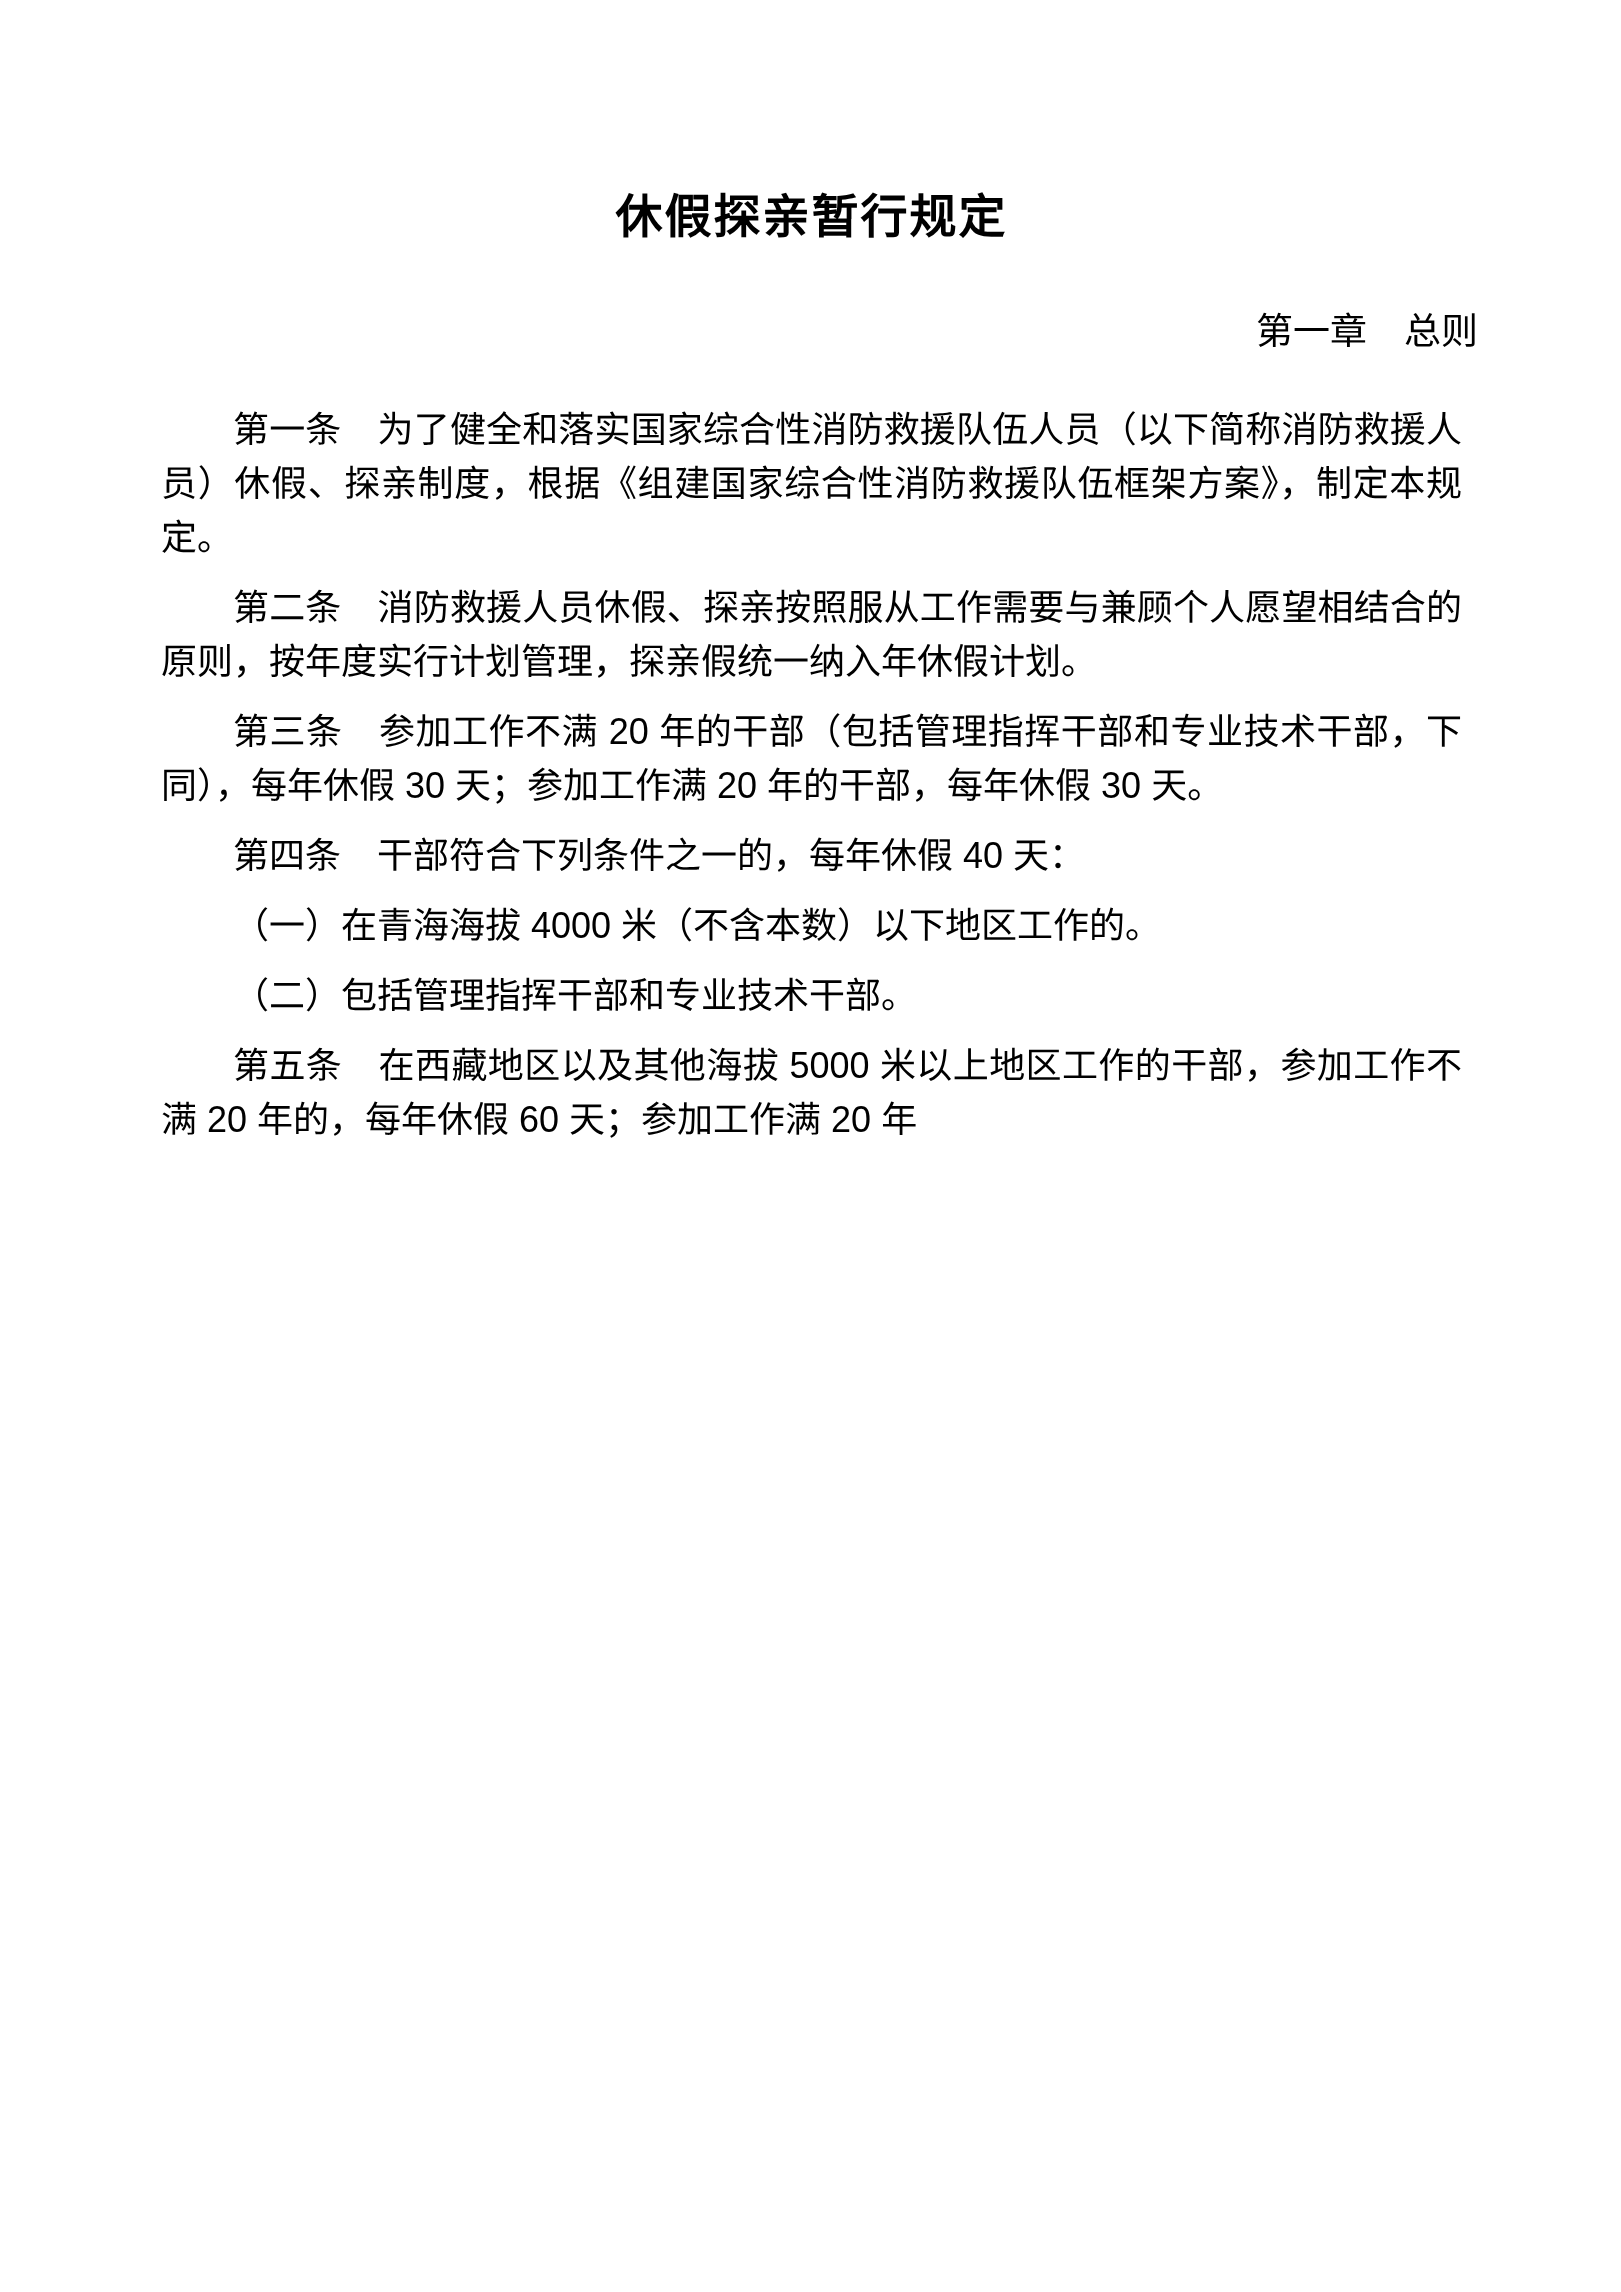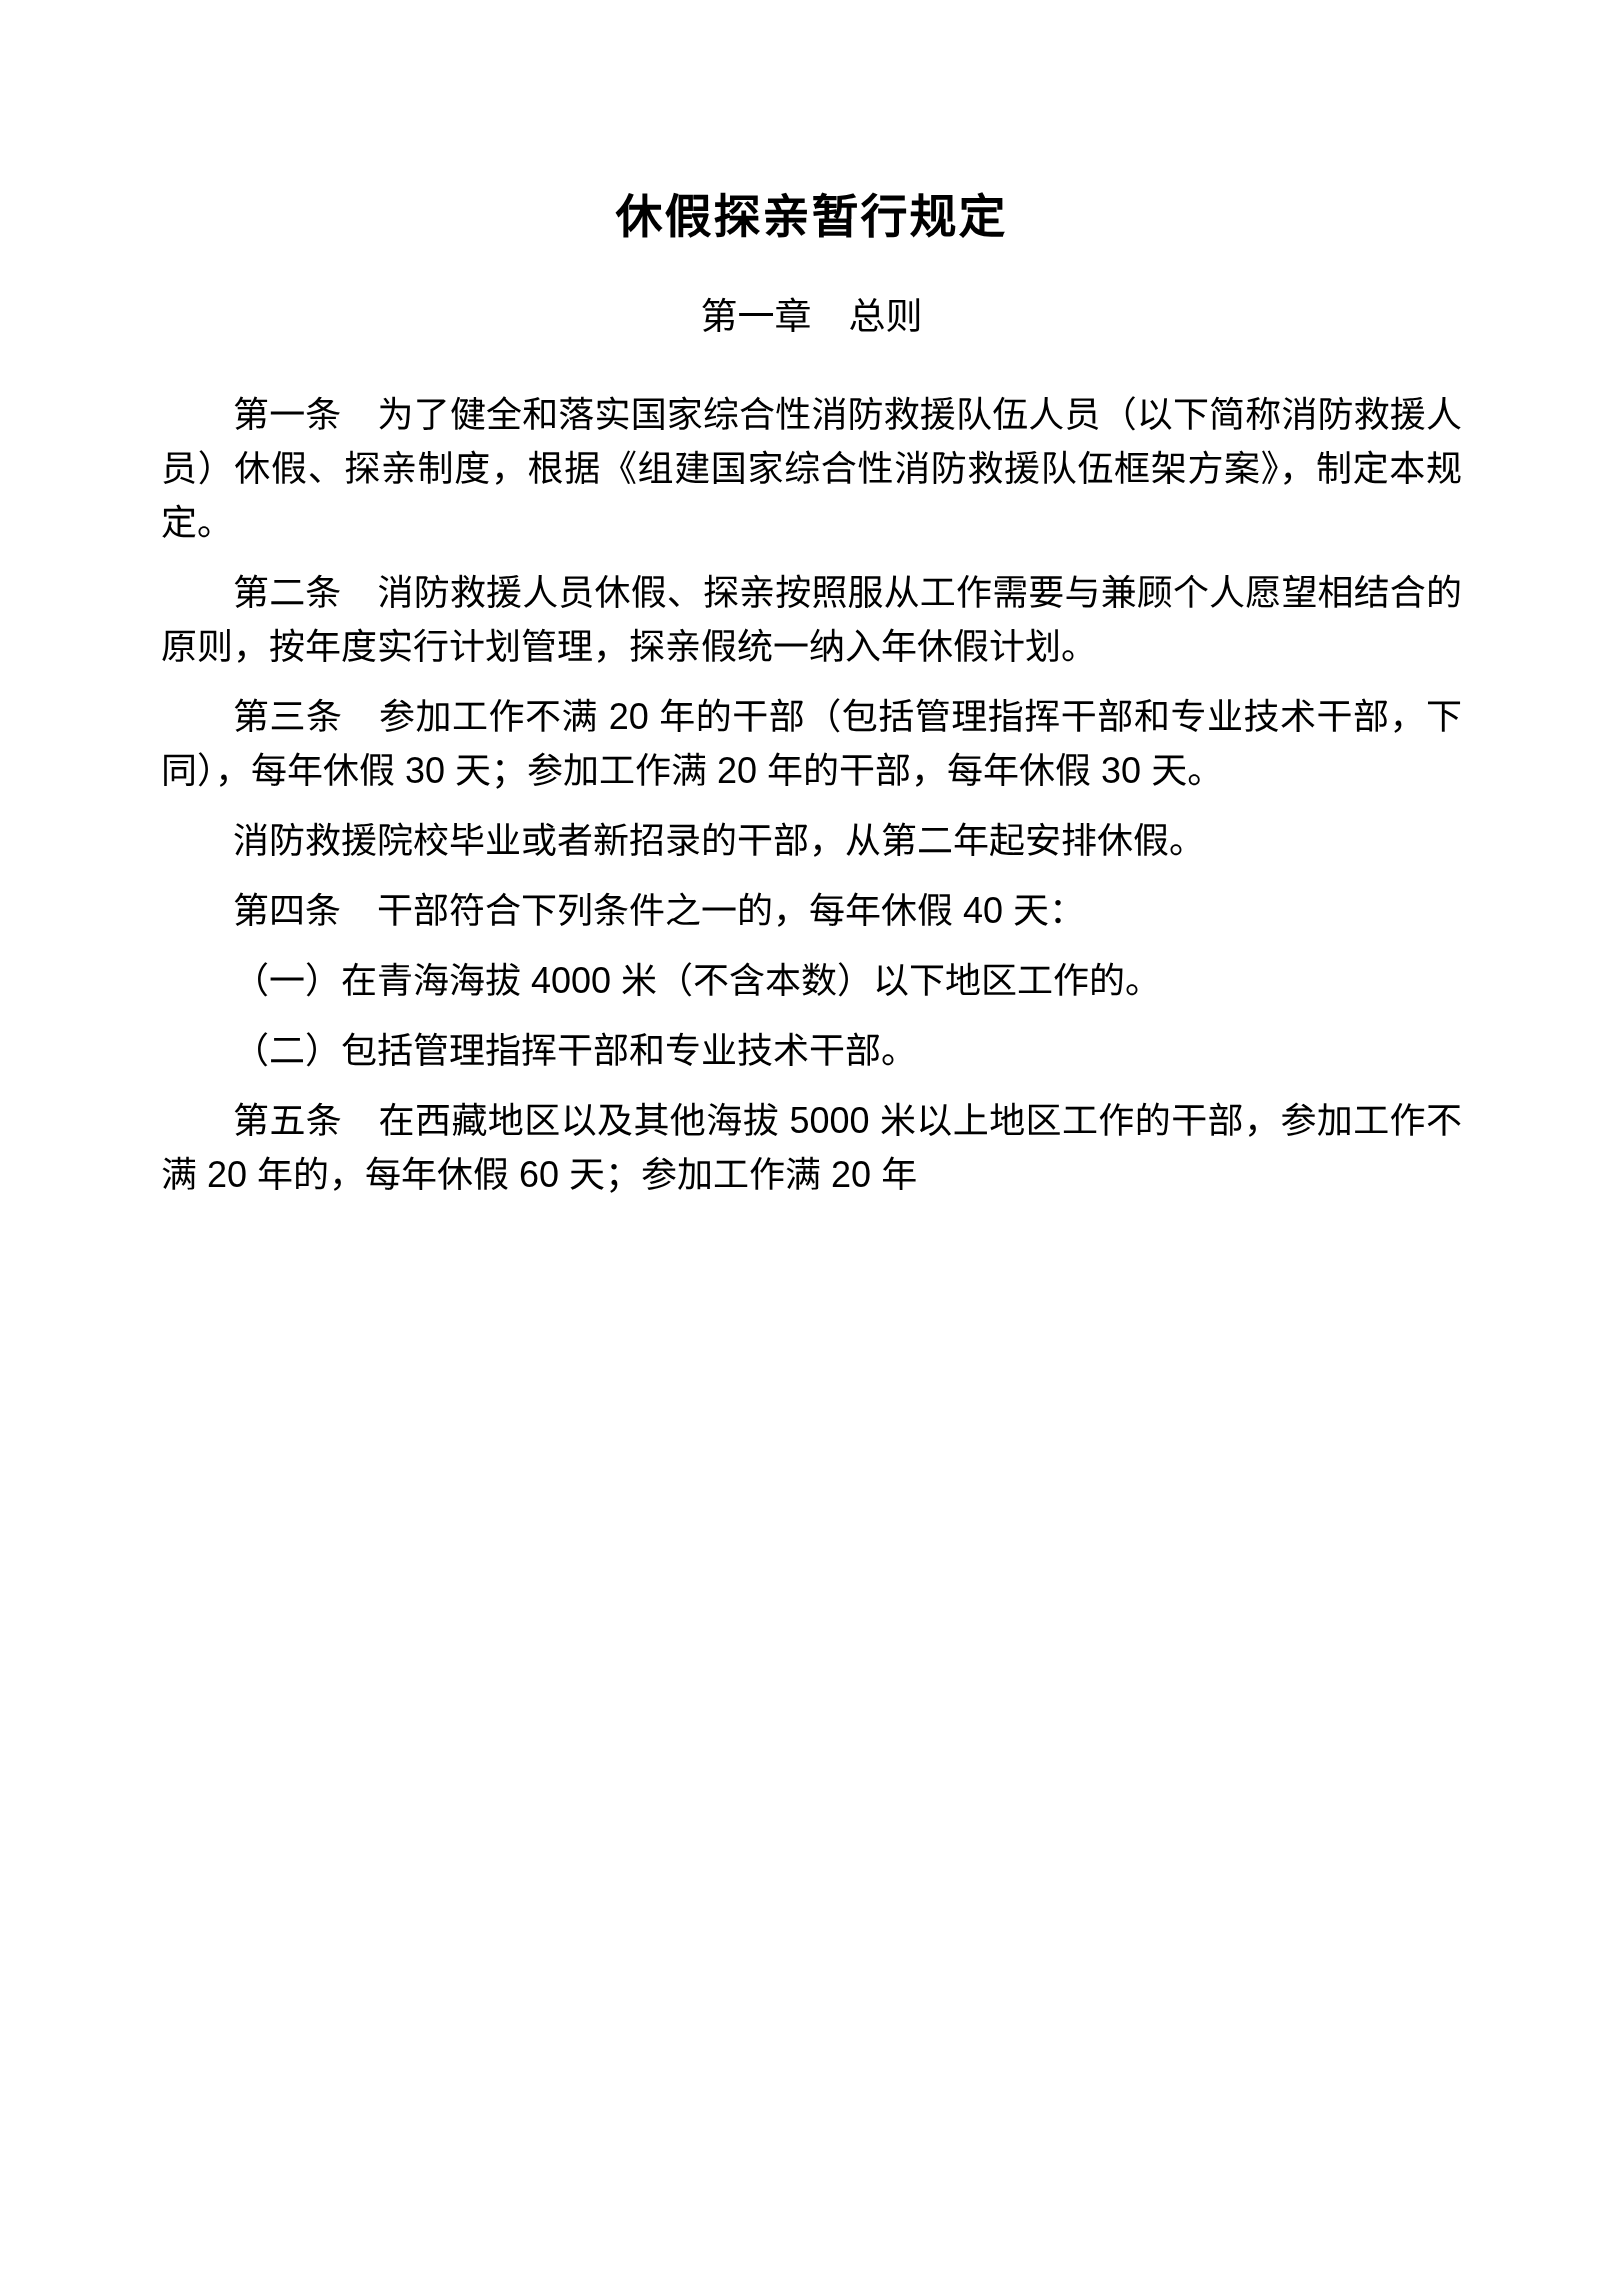--- a/index.html
+++ b/index.html
@@ -25,24 +25,24 @@
   .doc-title {
     margin: 0 0 0 0;
     font-size: 47px;
     font-weight: 700;
     letter-spacing: 2px;
     text-align: center;
     line-height: 57px;
     color: #000000;
   }
   .chapter-heading {
-    margin: 49px 0 49px 0;
+    margin: 64px 0 49px 0;
     font-size: 37px;
     font-weight: 400;
-    text-align: center;
+    text-align: right;
     line-height: 45px;
     color: #000000;
   }
   .doc-body p {
     margin: 16px;
     font-size: 36px;
     line-height: 54px;
     text-align: justify;
     text-justify: inter-ideograph;
     text-indent: 2em;
@@ -57,21 +57,20 @@
 <main class="page">
   <h1 class="doc-title">休假探亲暂行规定</h1>
   <div class="doc-body">
       <section>
         <h2 class="chapter-heading">第一章　总则</h2>
         <p>第一条　为了健全和落实国家综合性消防救援队伍人员（以下简称消防救援人员）休假、探亲制度，根据《组建国家综合性消防救援队伍框架方案》，制定本规定。</p>
         <p>第二条　消防救援人员休假、探亲按照服从工作需要与兼顾个人愿望相结合的原则，按年度实行计划管理，探亲假统一纳入年休假计划。</p>
       </section>
       <section>
         <p>第三条　参加工作不满 20 年的干部（包括管理指挥干部和专业技术干部，下同），每年休假 30 天；参加工作满 20 年的干部，每年休假 30 天。</p>
-        <p>消防救援院校毕业或者新招录的干部，从第二年起安排休假。</p>
         <p>第四条　干部符合下列条件之一的，每年休假 40 天：</p>
         <p>（一）在青海海拔 4000 米（不含本数）以下地区工作的。</p>
         <p>（二）包括管理指挥干部和专业技术干部。</p>
         <p>第五条　在西藏地区以及其他海拔 5000 米以上地区工作的干部，参加工作不满 20 年的，每年休假 60 天；参加工作满 20 年</p>
       </section>
     </div>
 </main>
 
 
 </body></html>

